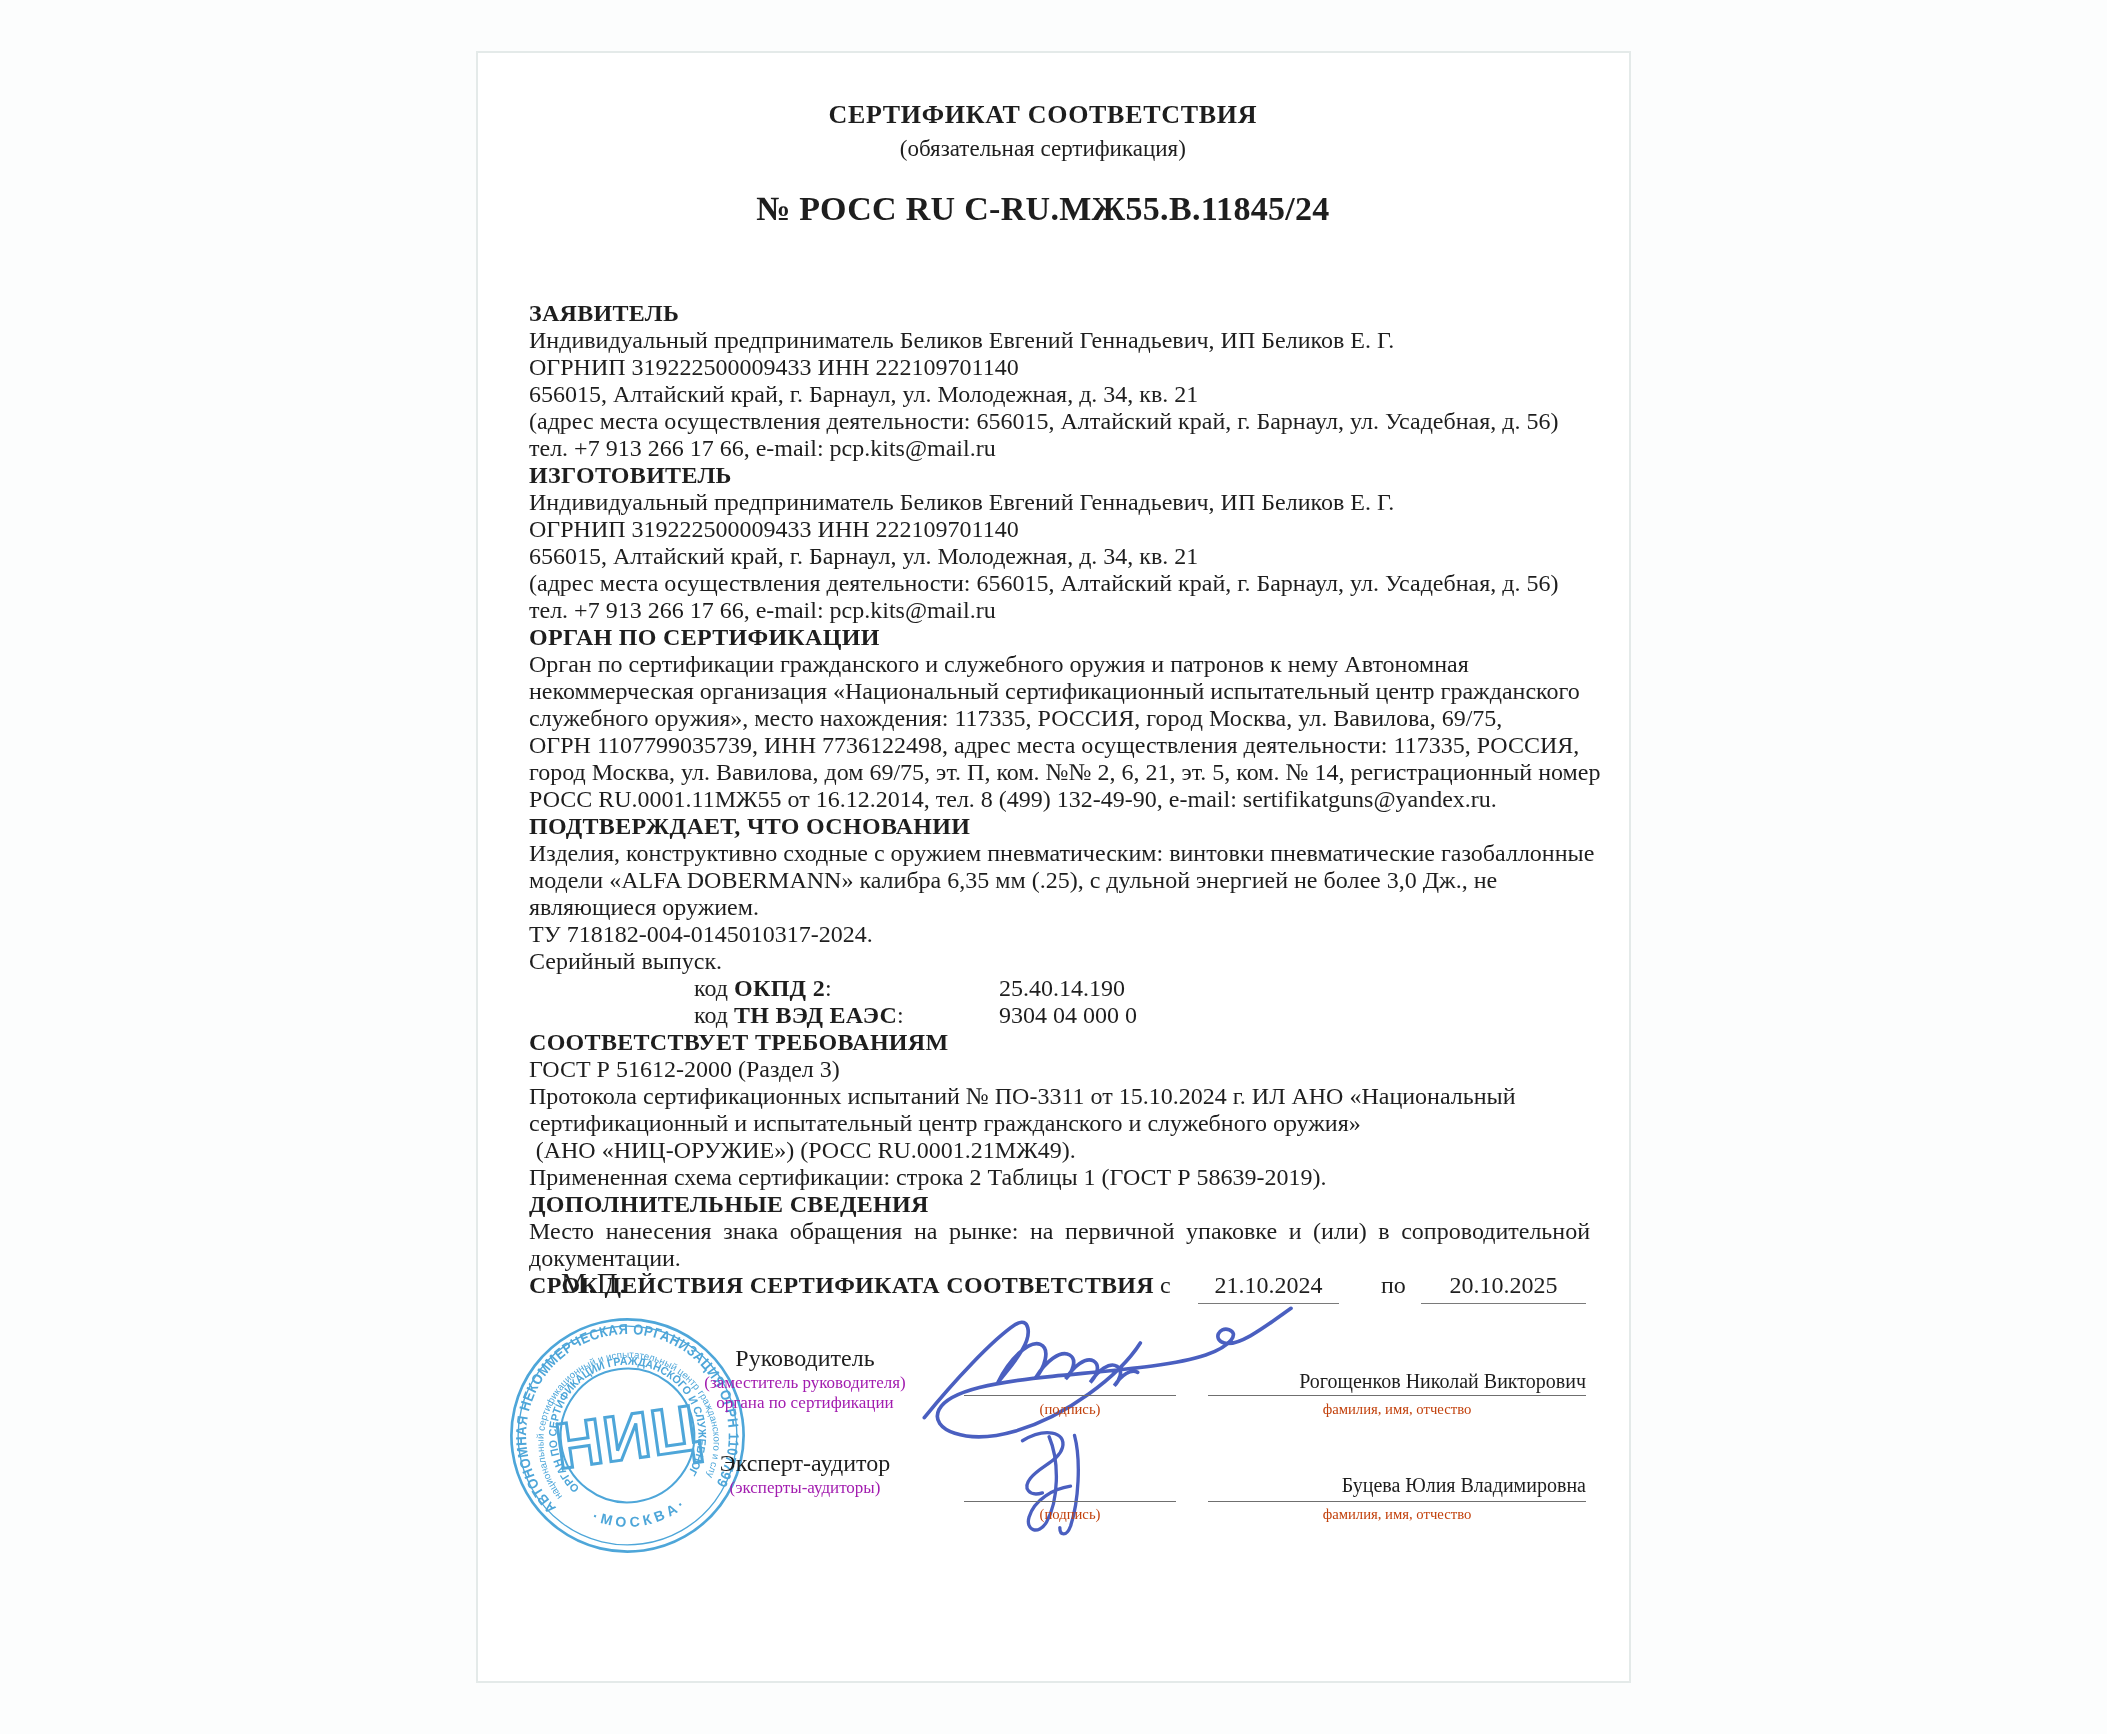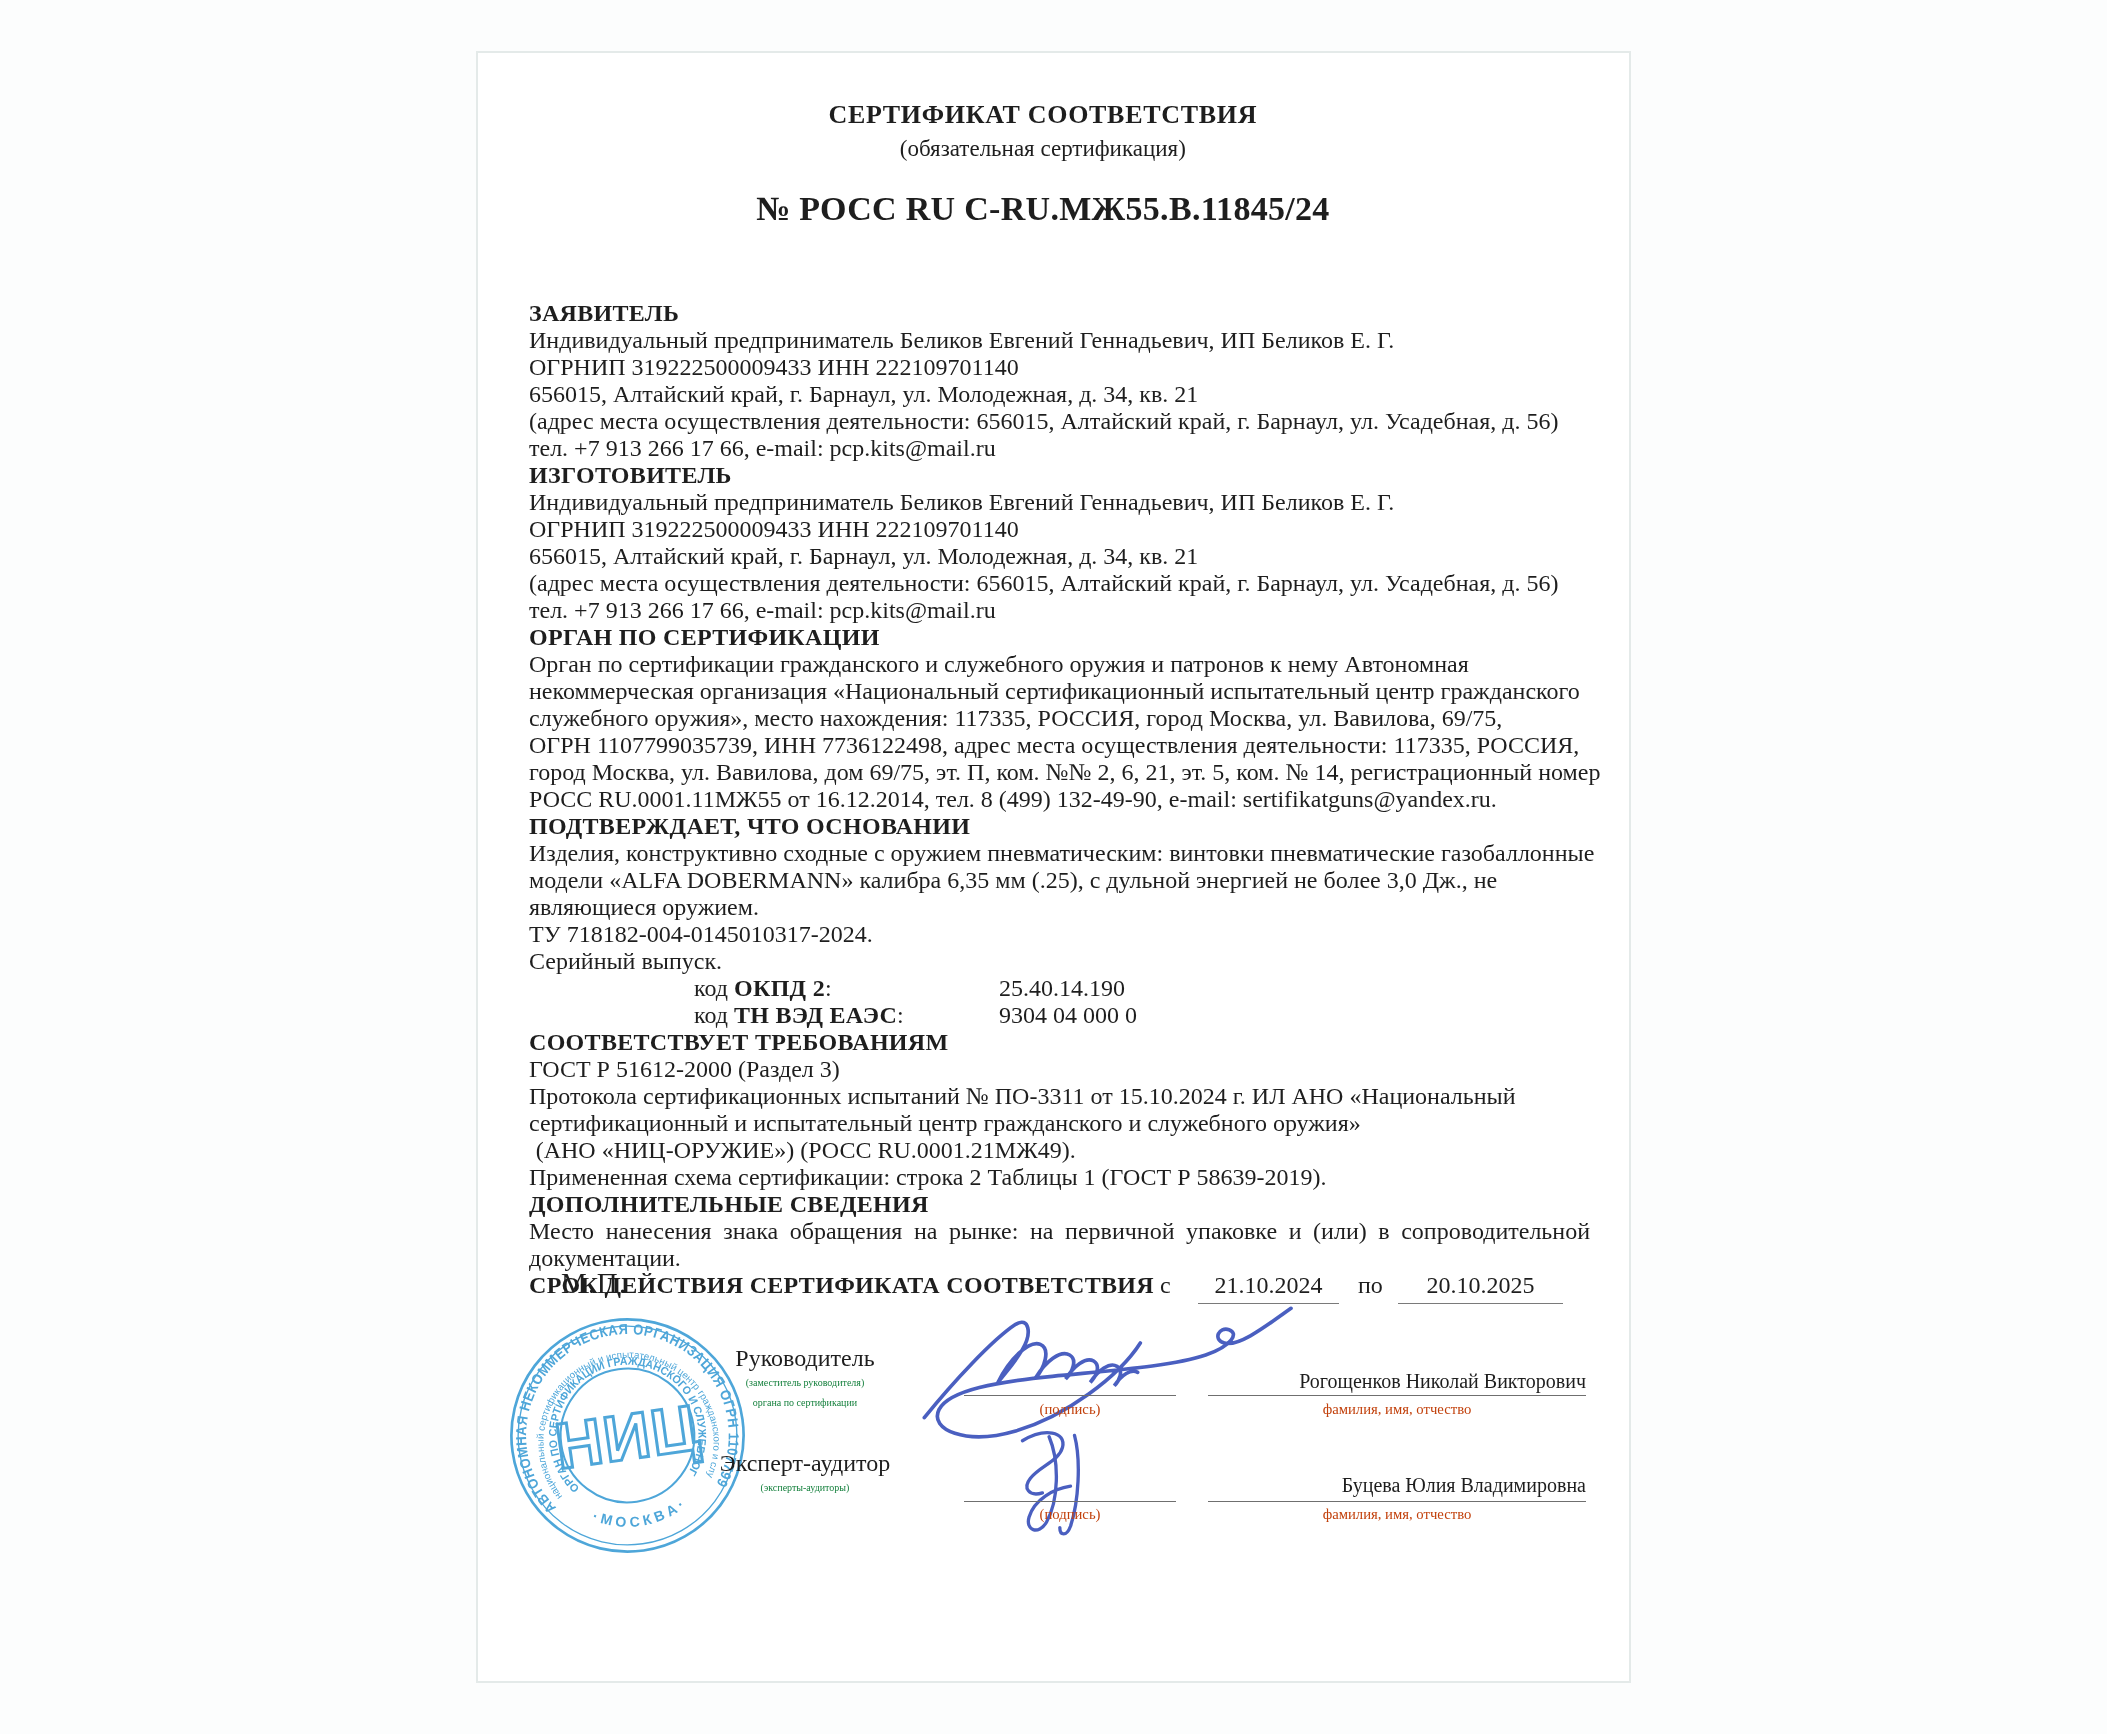--- a/index.html
+++ b/index.html
@@ -14,32 +14,32 @@
   .flow{position:absolute;left:51px;top:247px;width:1061px;font-size:24px;line-height:27px;}
   .line{position:relative;white-space:nowrap;}
   .h{font-weight:bold;letter-spacing:0.3px;}
   .just{white-space:normal;text-align:justify;text-align-last:justify;}
   .indent-sm{padding-left:6.7px;}
   .code-line{padding-left:165px;}
   .code-val{position:absolute;left:470px;top:0;}
   .code-pre{margin-right:6px;}
   .u-date{display:inline-block;text-align:center;border-bottom:1.3px solid #7a7a7a;padding-bottom:4px;}
   .d1{width:141px;margin-left:21.3px;}
-  .plabel{margin-left:13px;font-family:Liberation Serif, serif;}
+  .plabel{margin-left:36px;font-family:Liberation Serif, serif;}
   .d2{width:165px;margin-left:9.3px;}
   .mp{position:absolute;left:83px;top:1214px;font-size:29px;z-index:3;letter-spacing:1.3px;}
   .stamp{position:absolute;left:28px;top:1261px;width:243px;height:243px;z-index:1;transform:rotate(-8deg);opacity:0.92;}
   .sig{position:absolute;z-index:2;}
   .sig1{left:414px;top:1250px;width:414px;height:140px;}
   .sig2{left:503px;top:1369px;width:177px;height:117px;}
   .role-block{position:absolute;left:217px;width:220px;text-align:center;z-index:3;}
   .rb1{top:1291px;}
   .rb2{top:1396px;}
   .role{font-size:24px;line-height:29px;}
-  .role-note{font-size:10px;line-height:20px;color:#15803d;}
+  .role-note{font-size:17px;line-height:20px;color:#a21caf;}
   .sline{position:absolute;height:0;border-top:1.3px solid #6f6f6f;z-index:2;}
   .sl-sig{left:486px;width:212px;}
   .sl-nm{left:730px;width:378px;}
   .scap{position:absolute;font-size:14.7px;text-align:center;color:#c2410c;z-index:3;}
   .sc-sig{left:486px;width:212px;}
   .sc-nm{left:730px;width:378px;}
   .sname{position:absolute;left:730px;width:378px;text-align:right;font-size:20px;white-space:nowrap;z-index:2;}
 </style>
 </head>
 <body>

